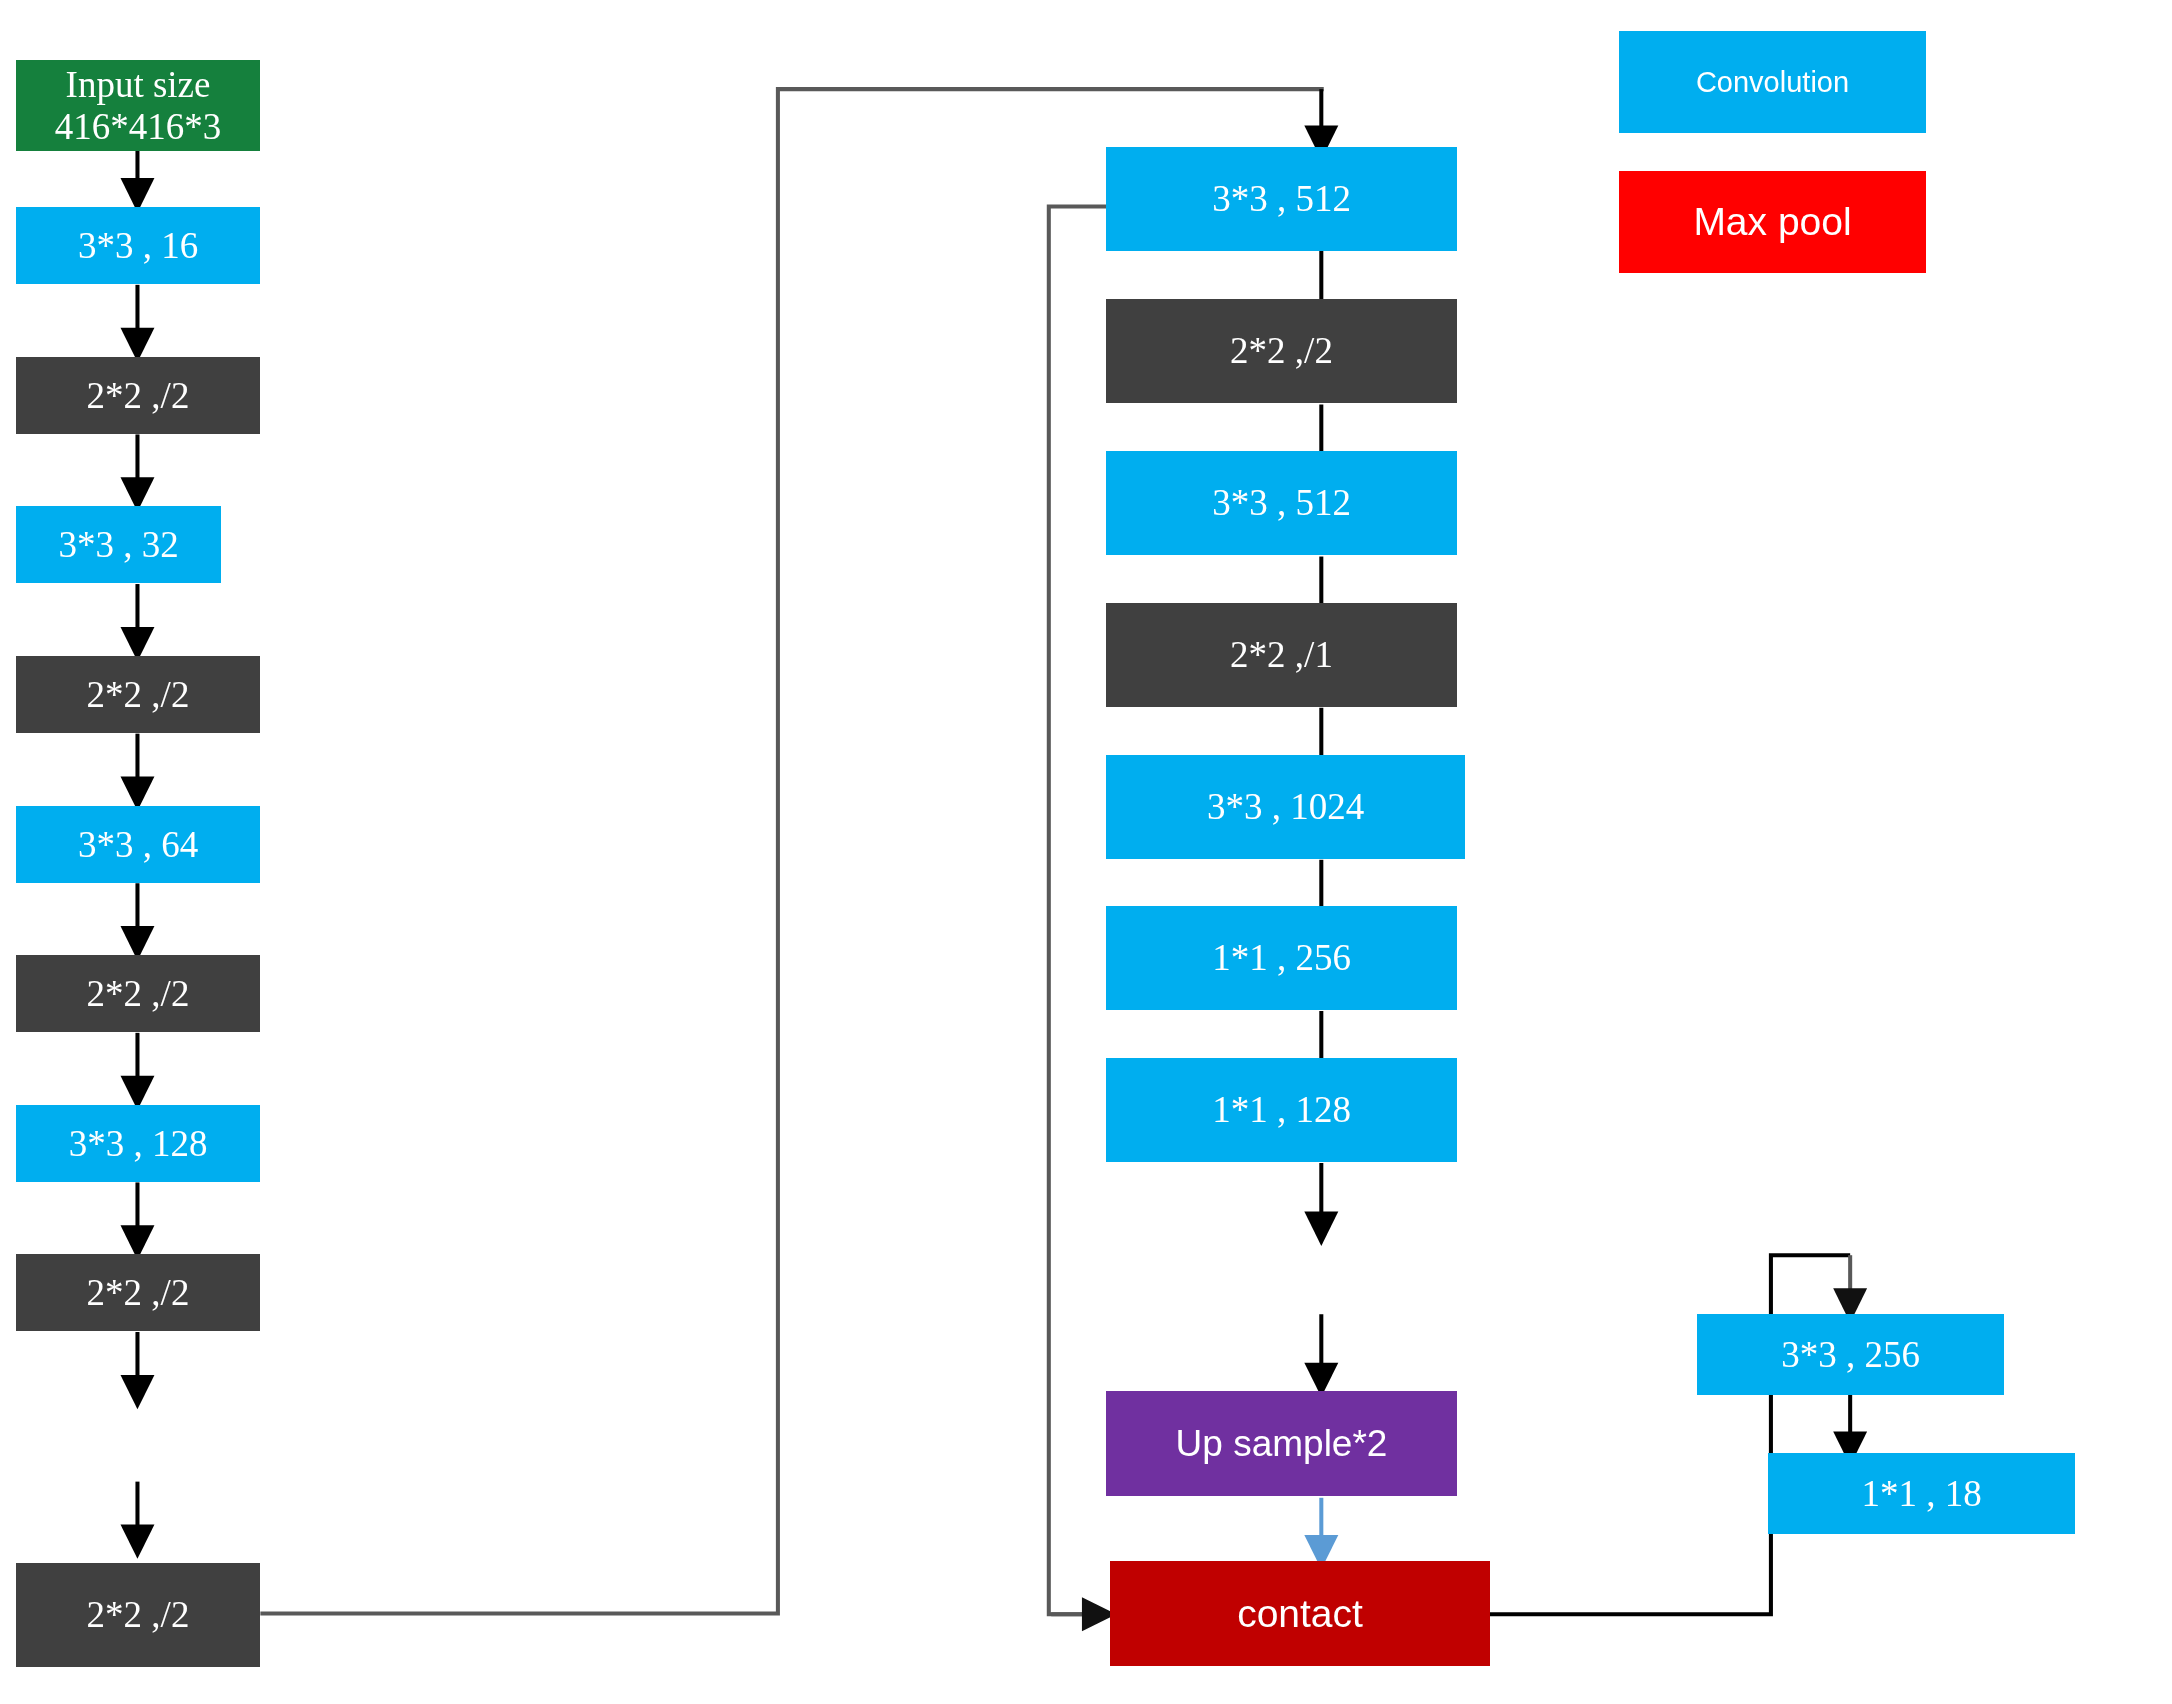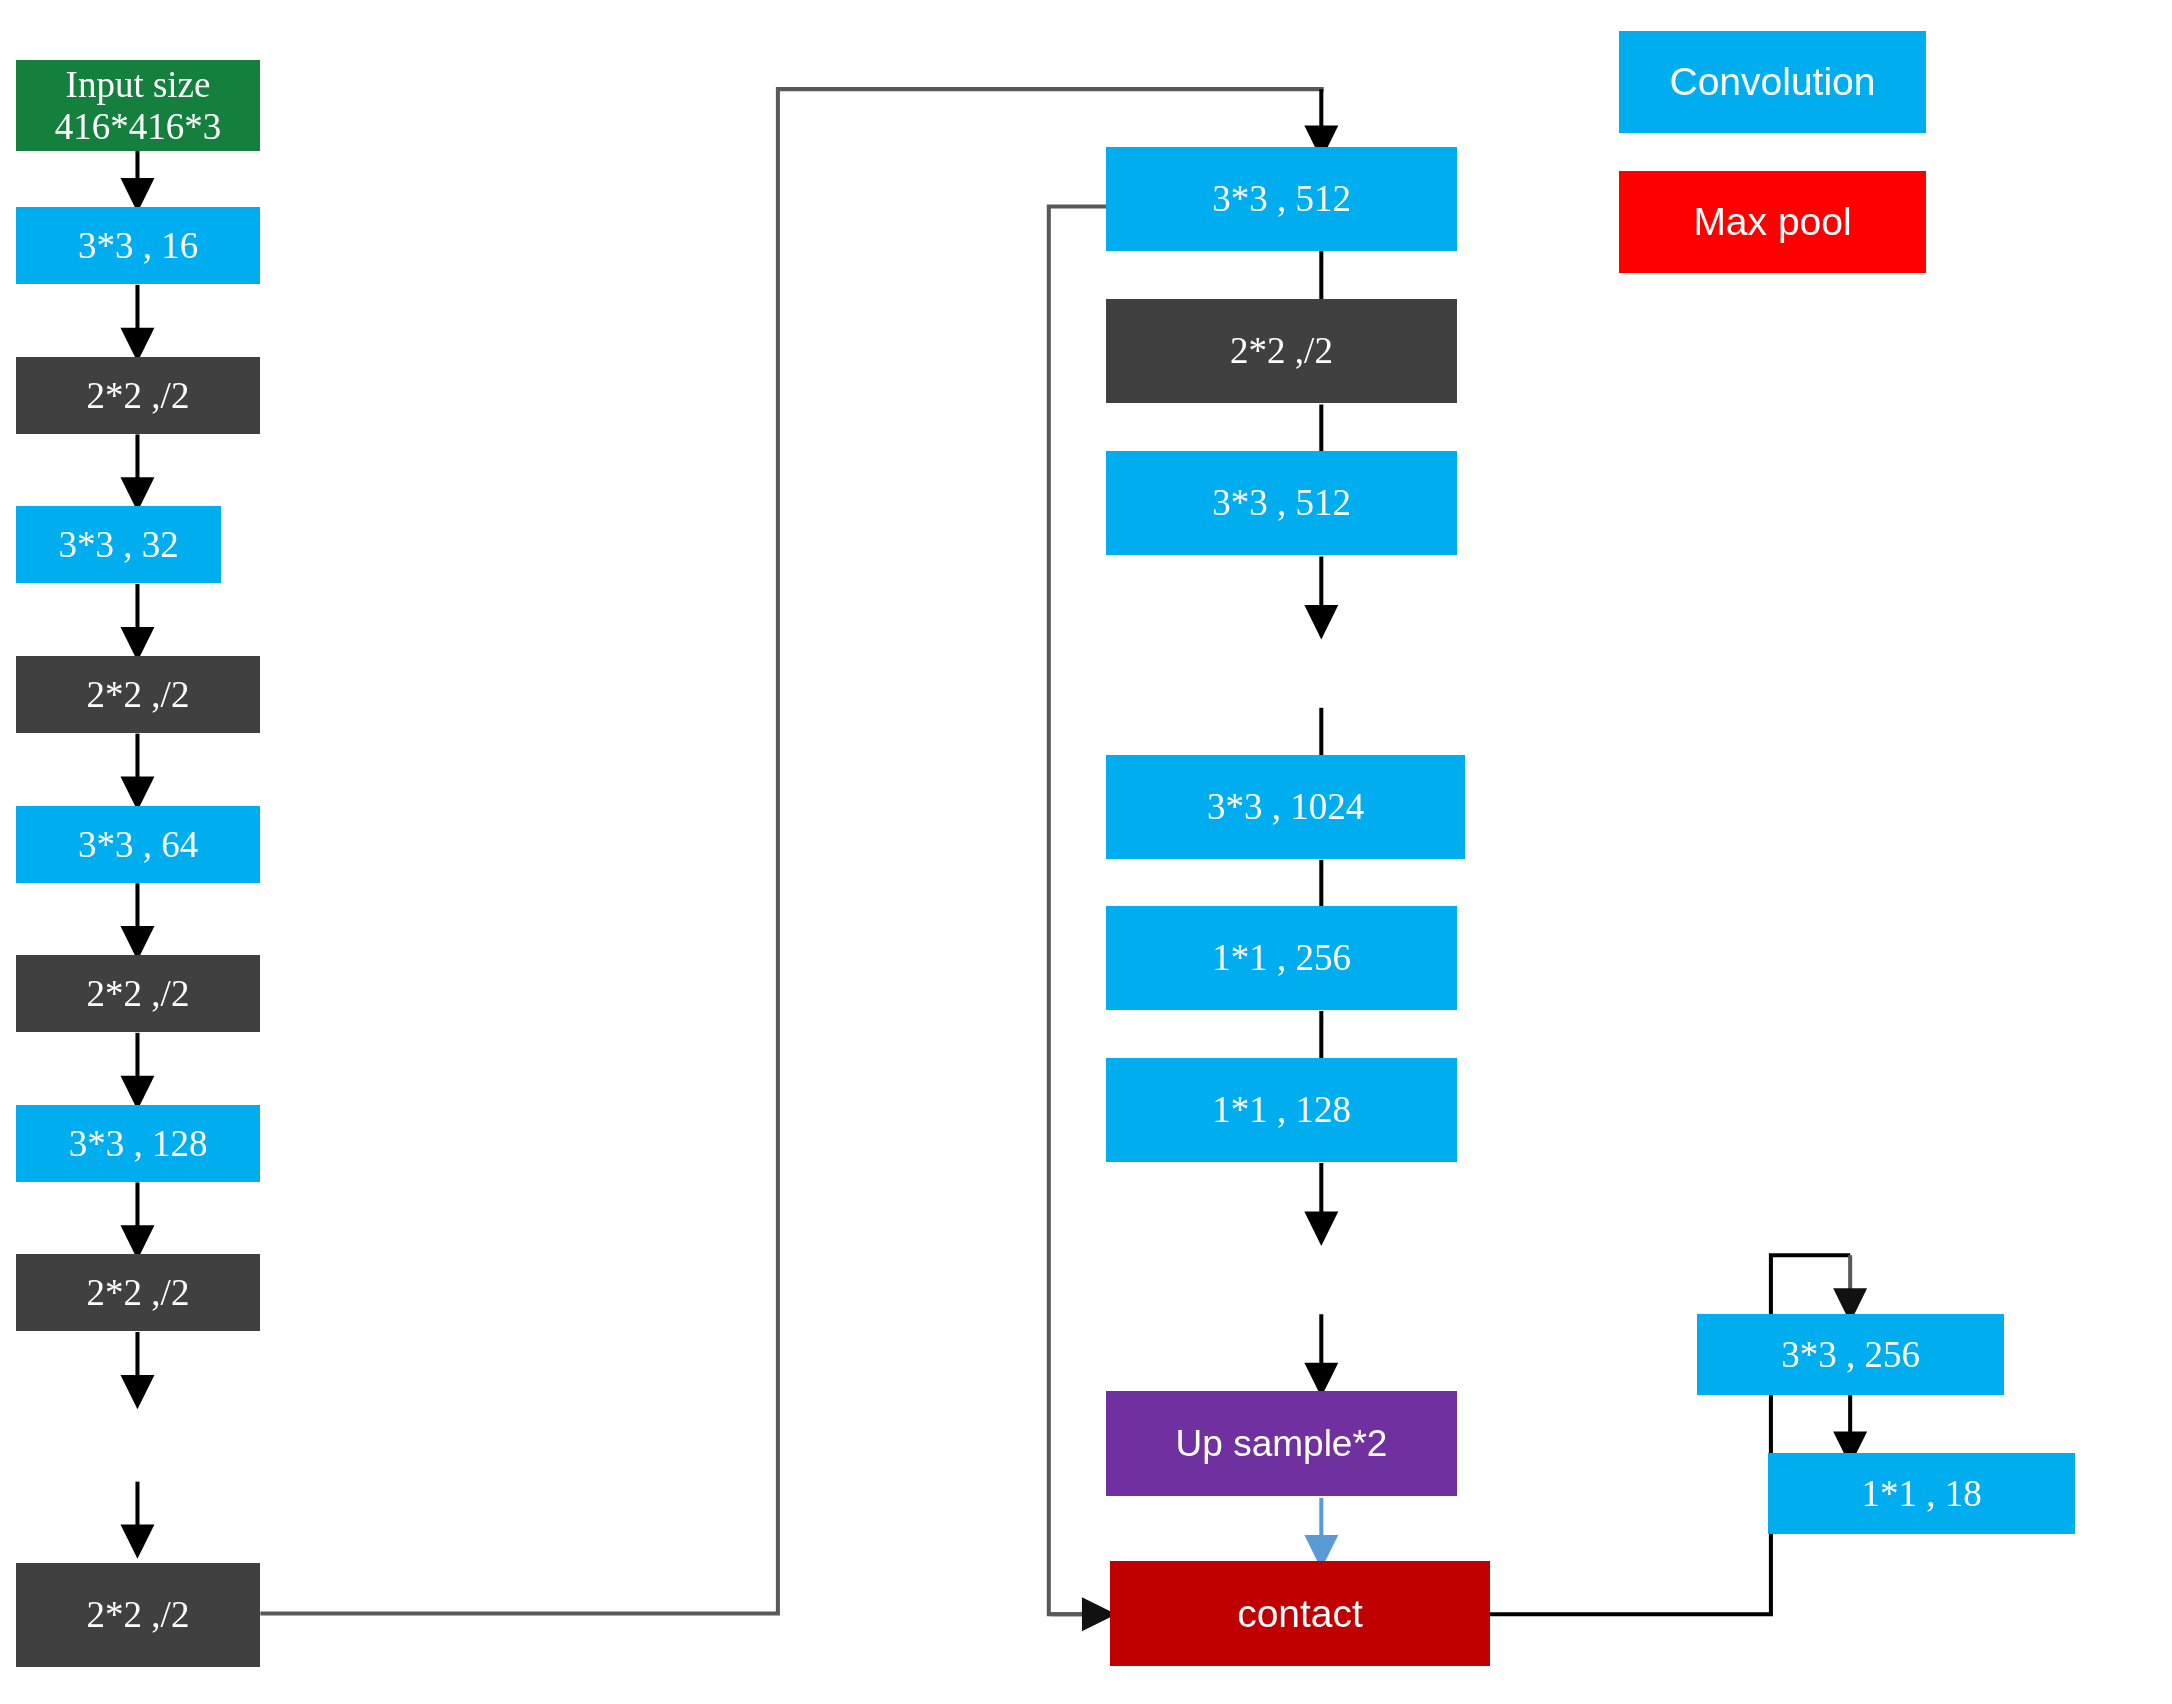--- a/index.html
+++ b/index.html
@@ -128,33 +128,34 @@
   <div class="box pool" style="left:16px;top:1254px;width:244px;height:77px;font-size:37px;">2*2 ,/2</div>
 
   <div class="box pool" style="left:16px;top:1563px;width:244px;height:104px;font-size:37px;">2*2 ,/2</div>
 
   <div class="box conv" style="left:1106px;top:147px;width:351px;height:104px;font-size:37px;">3*3 , 512</div>
 
   <div class="box pool" style="left:1106px;top:299px;width:351px;height:104px;font-size:37px;">2*2 ,/2</div>
 
   <div class="box conv" style="left:1106px;top:451px;width:351px;height:104px;font-size:37px;">3*3 , 512</div>
 
+  <div class="box pool" style="left:1106px;top:603px;width:351px;height:104px;font-size:37px;">2*2 ,/1</div>
 
   <div class="box conv" style="left:1106px;top:755px;width:359px;height:104px;font-size:37px;">3*3 , 1024</div>
 
   <div class="box conv" style="left:1106px;top:906px;width:351px;height:104px;font-size:37px;">1*1 , 256</div>
 
   <div class="box conv" style="left:1106px;top:1058px;width:351px;height:104px;font-size:37px;">1*1 , 128</div>
 
   <div class="box upsample sans" style="left:1106px;top:1391px;width:351px;height:105px;font-size:37px;">Up sample*2</div>
 
   <div class="box contact sans" style="left:1110px;top:1561px;width:380px;height:105px;font-size:39px;">contact</div>
 
   <div class="box conv" style="left:1697px;top:1305px;width:307px;height:81px;font-size:37px;margin-top:9px;">3*3 , 256</div>
 
   <div class="box conv" style="left:1768px;top:1453px;width:307px;height:81px;font-size:37px;">1*1 , 18</div>
 
-  <div class="legend-box" style="left:1619px;top:31px;width:307px;height:102px;background:#00AEEF;font-size:39px;">Convolution</div>
+  <div class="legend-box" style="left:1619px;top:31px;width:307px;height:102px;background:#00AEEF;font-size:29px;">Convolution</div>
 
   <div class="legend-box" style="left:1619px;top:171px;width:307px;height:102px;background:#FF0000;font-size:39px;">Max pool</div>
 
 </div>
 
 
 </body></html>

